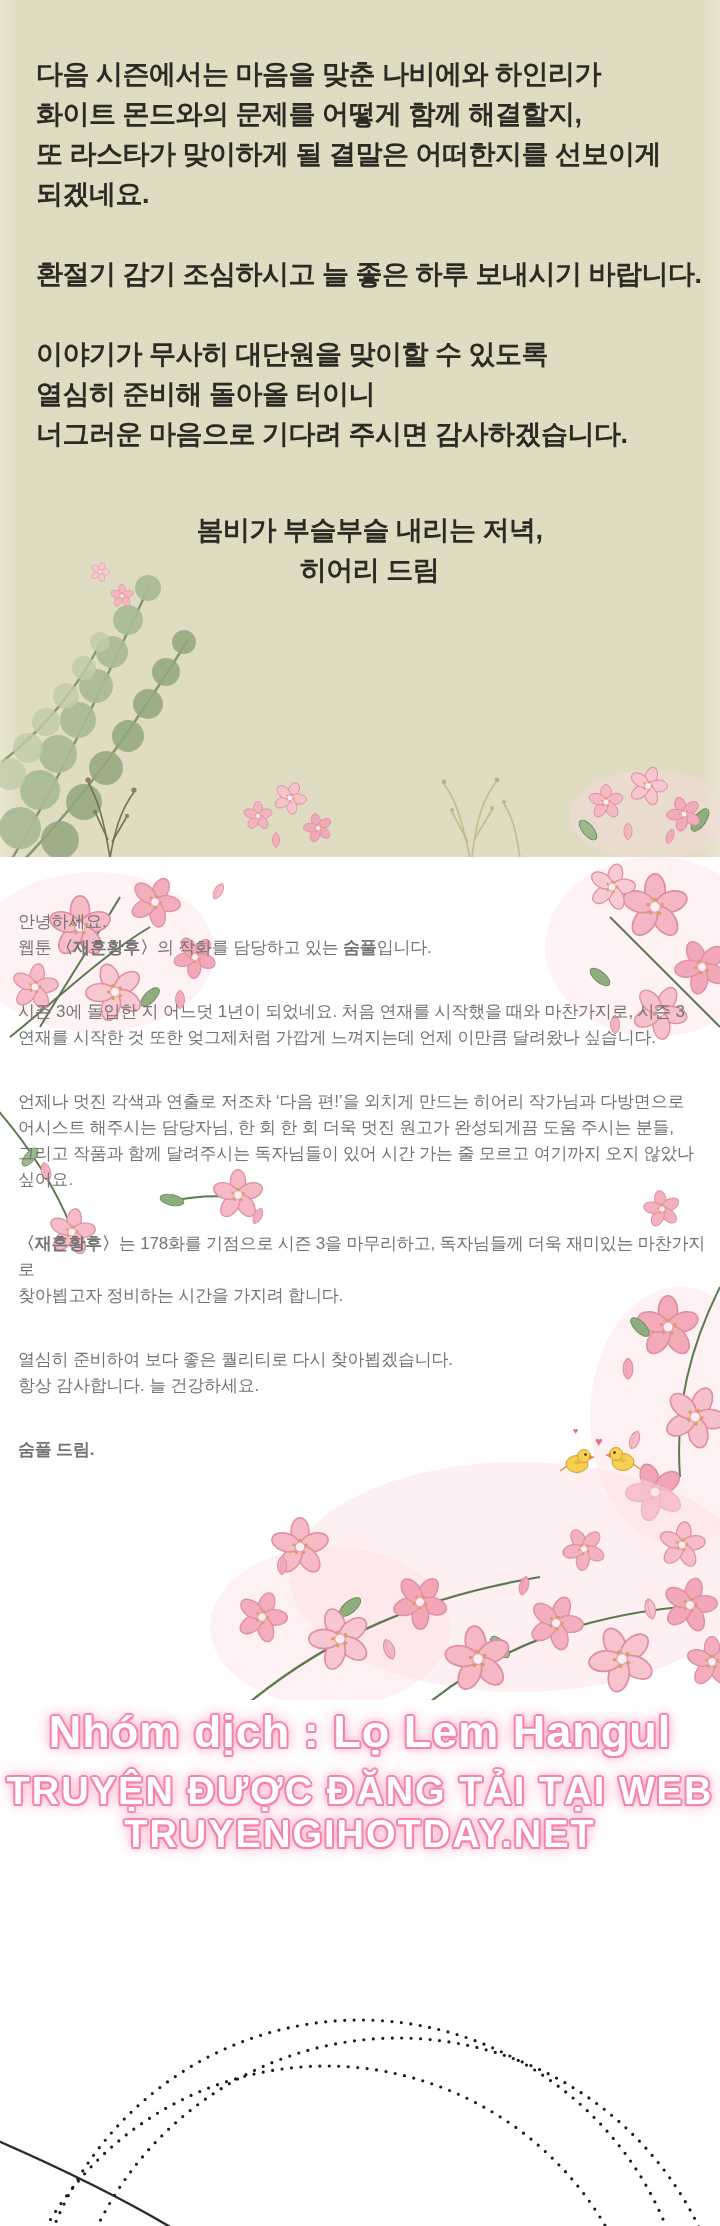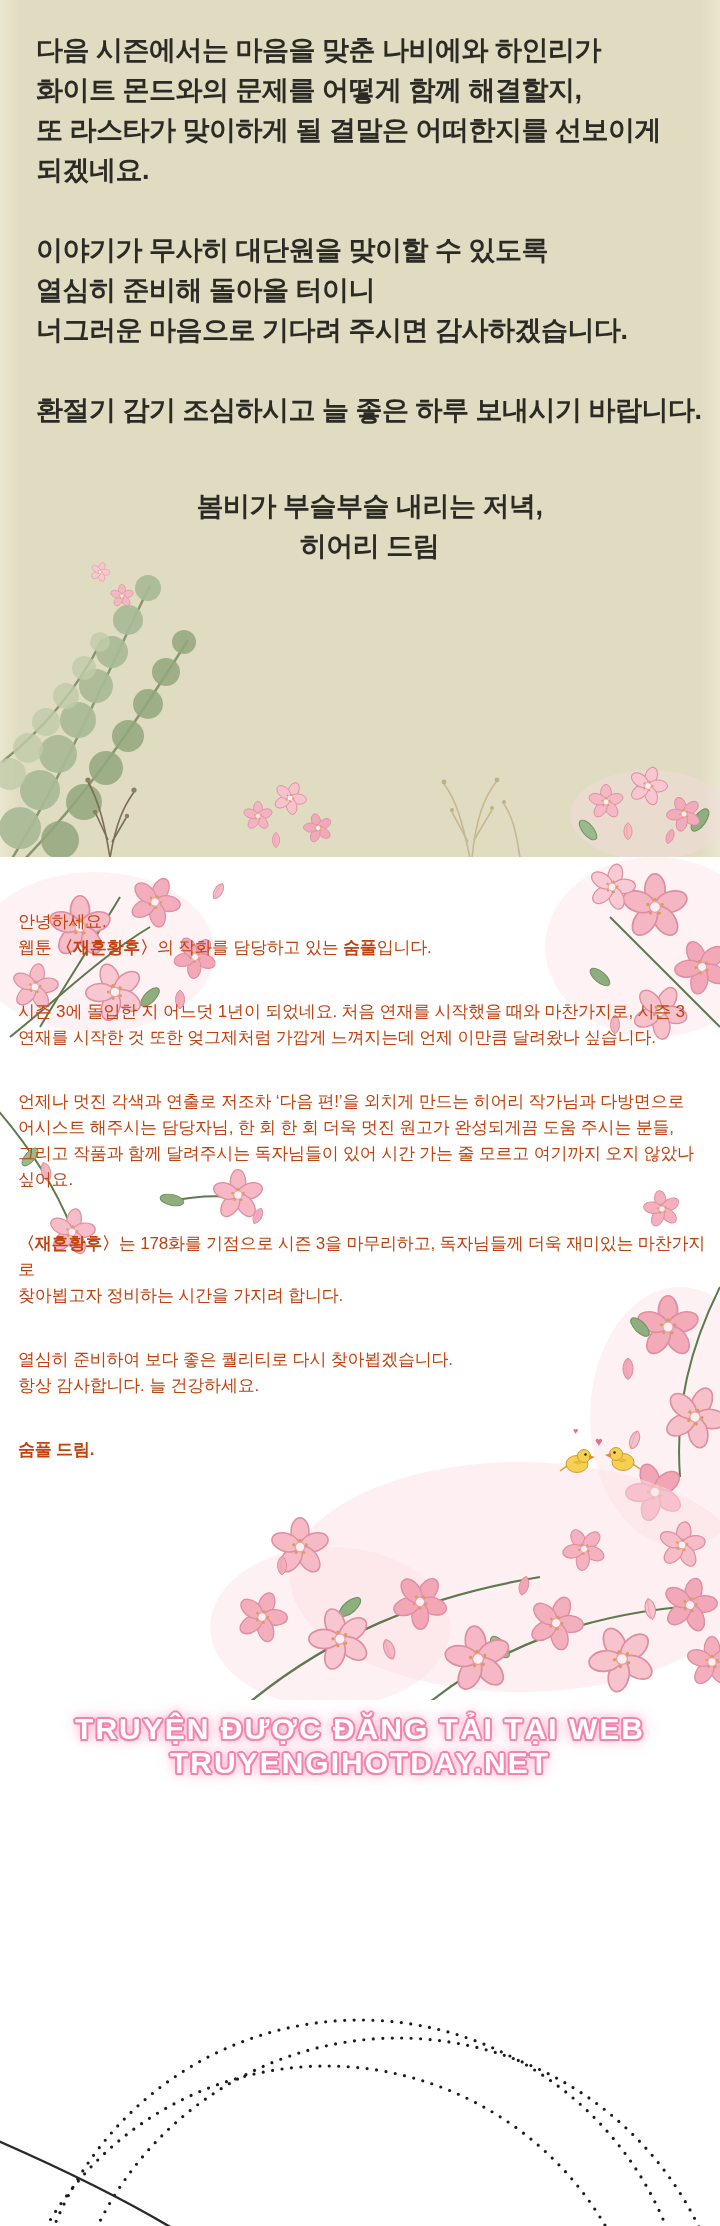--- a/index.html
+++ b/index.html
@@ -3,41 +3,41 @@
 <meta charset="utf-8">
 <style>
   html,body{margin:0;padding:0;background:#ffffff;}
   body{width:720px;font-family:"Liberation Sans","DejaVu Sans",sans-serif;}
   .page{position:relative;width:720px;height:2226px;overflow:hidden;background:#ffffff;}
 
   
   .author-section{position:absolute;top:0;left:0;width:720px;height:857px;overflow:hidden;
     background:linear-gradient(90deg,#eae7d0 0px,#dfdcc2 20px,#dfdcc2 700px,#eae7d0 720px);}
   .author-text{position:relative;z-index:2;padding:30px 17px 0 36px;color:#2c2a24;
-    font-size:27px;line-height:40px;font-weight:600;letter-spacing:-0.5px;}
+    font-size:27px;line-height:40px;font-weight:600;letter-spacing:-0.5px;margin-top:24px;}
   .author-text p{margin:0 0 40px 0;white-space:pre-line;}
   .signature{margin-top:56px;text-align:center;white-space:pre-line;}
 
   
   .artist-section{position:absolute;top:857px;left:0;width:720px;height:843px;background:#ffffff;overflow:hidden;}
-  .artist-text{position:relative;z-index:2;padding:52px 14px 0 18px;color:#c2410c;
+  .artist-text{position:relative;z-index:2;padding:52px 14px 0 18px;color:#737373;
     font-size:17px;line-height:26px;letter-spacing:-0.2px;}
   .artist-text p{margin:0 0 38px 0;white-space:pre-line;}
   .artist-text .b{font-weight:bold;}
   .artist-text .i{}
   .closing{margin-top:0;}
 
   
   .credits{position:absolute;top:1700px;left:0;width:720px;height:150px;text-align:center;z-index:3;}
   .credit-line{color:#ffffff;font-weight:bold;letter-spacing:1px;
     text-shadow:-2px 0 0 #f583ac,2px 0 0 #f583ac,0 -2px 0 #f583ac,0 2px 0 #f583ac,
       -1.5px -1.5px 0 #f583ac,1.5px -1.5px 0 #f583ac,-1.5px 1.5px 0 #f583ac,1.5px 1.5px 0 #f583ac,
       0 0 9px #f79bbc,0 0 16px #fbc0d5,0 0 26px #fdd6e4;}
   .credit-group{font-size:45px;margin-top:6px;}
-  .credit-site{font-size:30px;margin-top:12px;letter-spacing:2px;}
+  .credit-site{font-size:38px;margin-top:12px;letter-spacing:2px;}
 
   
   .sketch-section{position:absolute;top:1850px;left:0;width:720px;height:376px;background:#ffffff;}
 
   .decor{position:absolute;top:0;left:0;pointer-events:none;z-index:1;}
 </style>
 </head>
 <body>
 
 <svg width="0" height="0" style="position:absolute" aria-hidden="true">
@@ -162,24 +162,24 @@
         <use href="#blossom" transform="translate(684,814) scale(0.9) rotate(-22)" style="color:#f1abba"></use>
         <use href="#bud" transform="translate(628,838) scale(0.9)" style="color:#f4b9c4"></use>
         <use href="#bud" transform="translate(668,842) scale(0.8) rotate(20)" style="color:#f1abba"></use>
       </g>
     </svg>
     <div class="author-text">
       <p>다음 시즌에서는 마음을 맞춘 나비에와 하인리가
 화이트 몬드와의 문제를 어떻게 함께 해결할지,
 또 라스타가 맞이하게 될 결말은 어떠한지를 선보이게
 되겠네요.</p>
+      <p>환절기 감기 조심하시고 늘 좋은 하루 보내시기 바랍니다.</p>
       <p>이야기가 무사히 대단원을 맞이할 수 있도록
 열심히 준비해 돌아올 터이니
 너그러운 마음으로 기다려 주시면 감사하겠습니다.</p>
-      <p>환절기 감기 조심하시고 늘 좋은 하루 보내시기 바랍니다.</p>
       <div class="signature">봄비가 부슬부슬 내리는 저녁,
 히어리 드림</div>
     </div>
   </section>
 
   <section class="artist-section">
     <svg class="decor" width="720" height="843" viewBox="0 0 720 843">
 
       <g>
         <ellipse cx="95" cy="95" rx="120" ry="80" fill="#fcdfe5" opacity="0.4"></ellipse>
@@ -281,20 +281,21 @@
 싶어요.</span></p>
       <p><span class="b">〈재혼황후〉</span><span>는 178화를 기점으로 시즌 3을 마무리하고, 독자님들께 더욱 재미있는 마찬가지로
 찾아뵙고자 정비하는 시간을 가지려 합니다.</span></p>
       <p>열심히 준비하여 보다 좋은 퀄리티로 다시 찾아뵙겠습니다.
 항상 감사합니다. 늘 건강하세요.</p>
       <p class="closing b">숨풀 드림.</p>
     </div>
   </section>
 
   <div class="credits">
+    <div class="credit-line credit-group">Nhóm dịch : Lọ Lem Hangul</div>
     <div class="credit-line credit-site">TRUYỆN ĐƯỢC ĐĂNG TẢI TẠI WEB TRUYENGIHOTDAY.NET</div>
   </div>
 
   <div class="sketch-section">
     <svg class="decor" width="720" height="376" viewBox="0 0 720 376">
       <g fill="none" stroke="#1c1c1c" stroke-width="3.2" stroke-linecap="round" stroke-dasharray="0 9.5">
         <circle cx="360" cy="500" r="330"></circle>
         <circle cx="398" cy="522" r="334"></circle>
         <circle cx="326" cy="540" r="324"></circle>
       </g>

